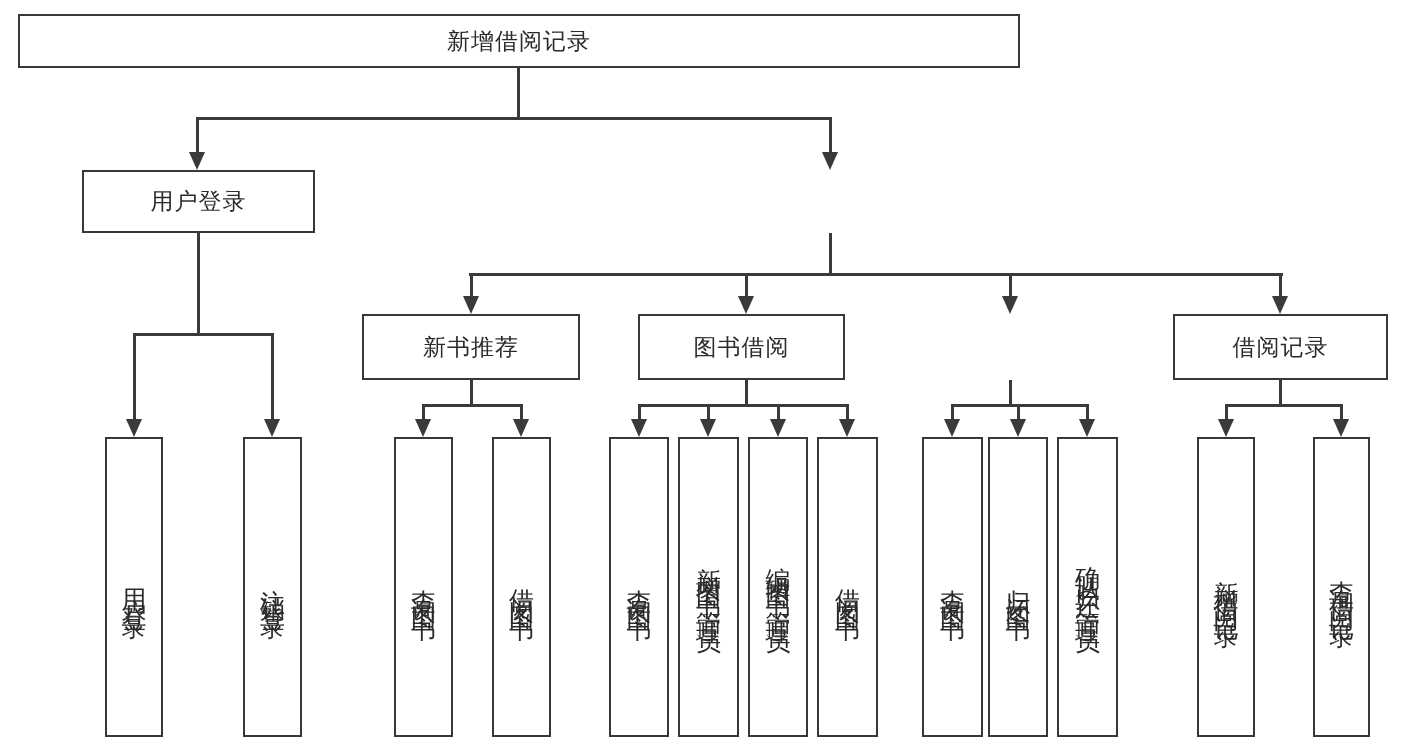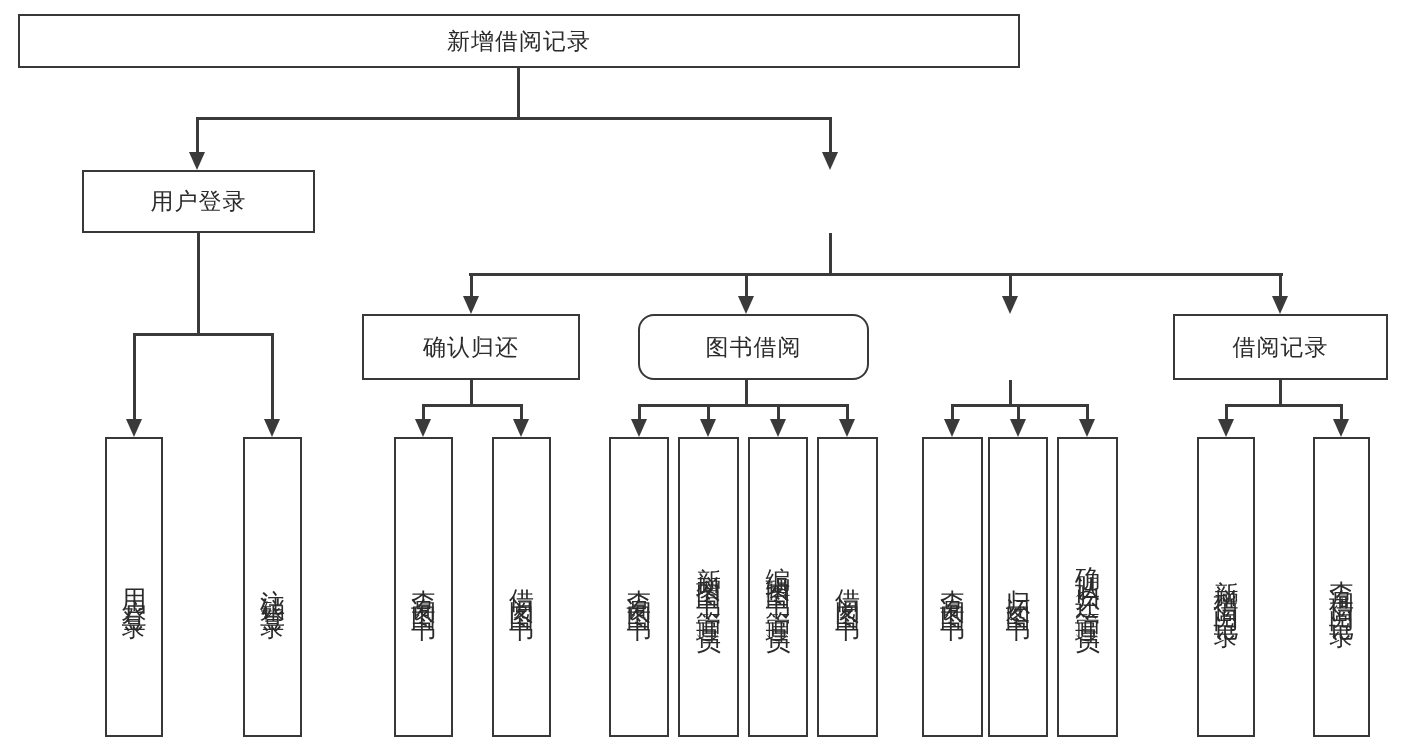--- a/index.html
+++ b/index.html
@@ -58,21 +58,21 @@
     border-left: 8px solid transparent;
     border-right: 8px solid transparent;
     border-top: 18px solid #3a3a3a;
   }
 
   
   #root-box   { left: 18px;  top: 14px;  width: 1002px; height: 54px; }
   #l2-login   { left: 82px;  top: 170px; width: 233px;  height: 63px; }
   #l2-mgmt    { left: 712px; top: 170px; width: 235px;  height: 63px; }
   #l3-new     { left: 362px; top: 314px; width: 218px;  height: 66px; }
-  #l3-borrow  { left: 638px; top: 314px; width: 231px;  height: 66px; border-radius: 16px; }
+  #l3-borrow  { left: 638px; top: 314px; width: 207px;  height: 66px; }
   #l3-current { left: 902px; top: 314px; width: 216px;  height: 66px; }
   #l3-record  { left: 1173px;top: 314px; width: 215px;  height: 66px; }
 
   #leaf-0  { left: 105px;  width: 58px; }
   #leaf-1  { left: 243px;  width: 59px; }
   #leaf-2  { left: 394px;  width: 59px; }
   #leaf-3  { left: 492px;  width: 59px; }
   #leaf-4  { left: 609px;  width: 60px; }
   #leaf-5  { left: 678px;  width: 61px; }
   #leaf-6  { left: 748px;  width: 60px; }
@@ -93,21 +93,21 @@
     z-index: 5;
   }
 </style>
 </head>
 <body>
 
 <div class="canvas">
 
   <div class="hbox" id="root-box">新增借阅记录</div>
   <div class="hbox" id="l2-login">用户登录</div>
-  <div class="hbox" id="l3-new">确认归还</div>
+  <div class="hbox" id="l3-new">新书推荐</div>
   <div class="hbox" id="l3-borrow">图书借阅</div>
   <div class="hbox" id="l3-record">借阅记录</div>
 
   <div class="leaf" id="leaf-0">
       <span class="vtext">用户登录</span>
     </div>
   <div class="leaf" id="leaf-1">
       <span class="vtext">注销登录</span>
     </div>
   <div class="leaf" id="leaf-2">

